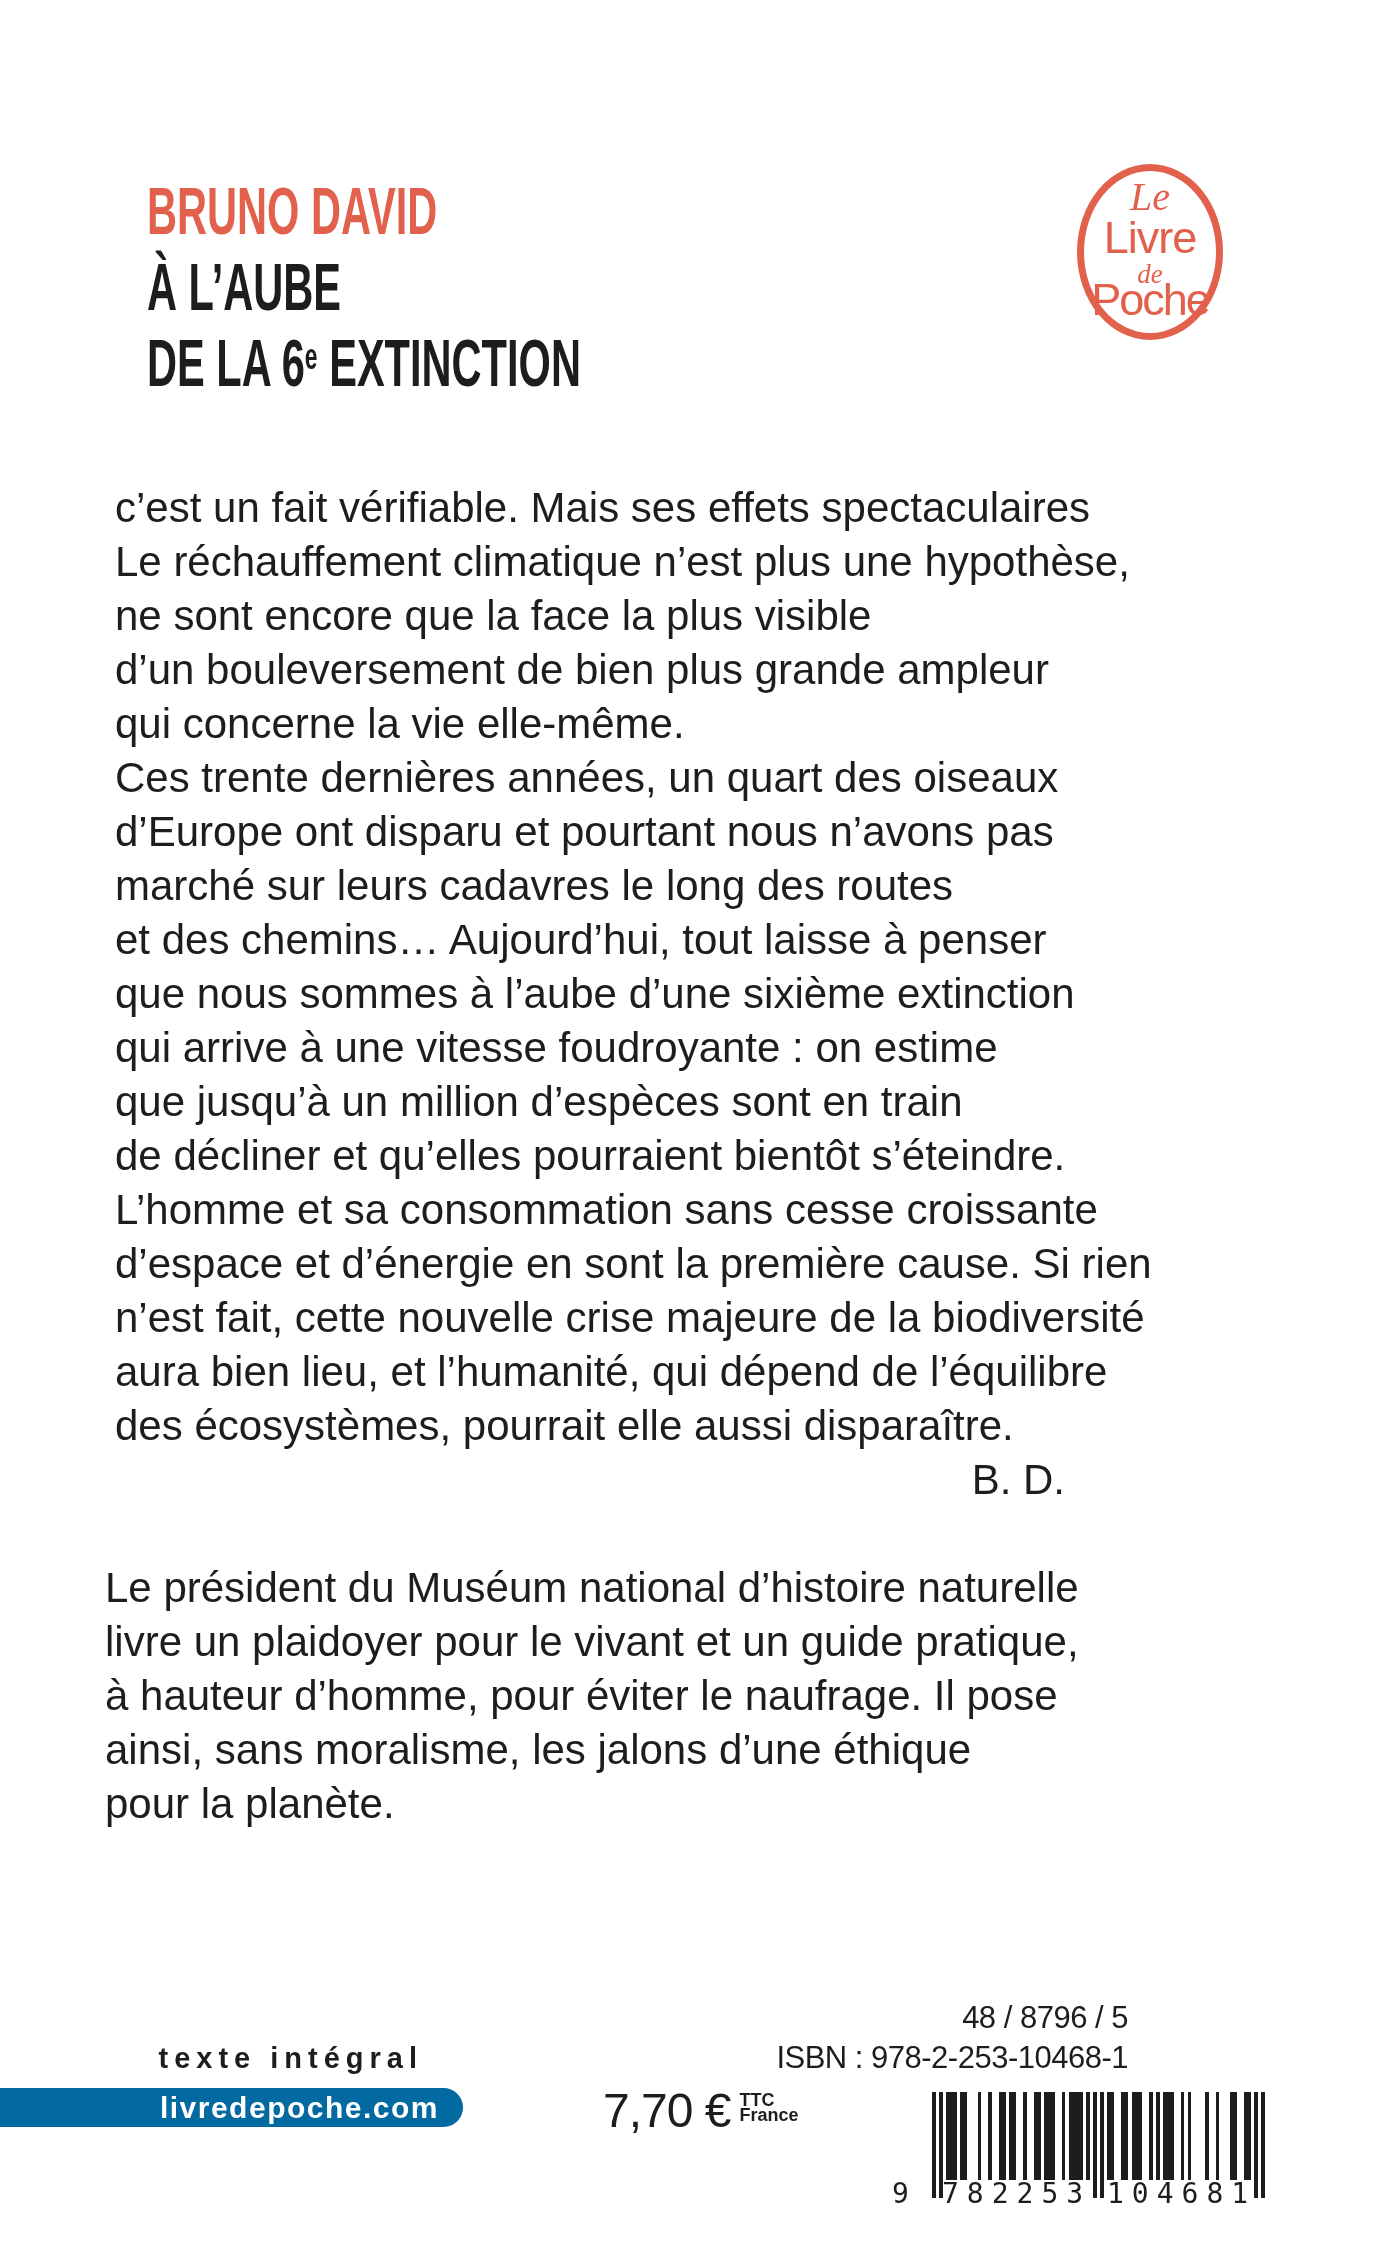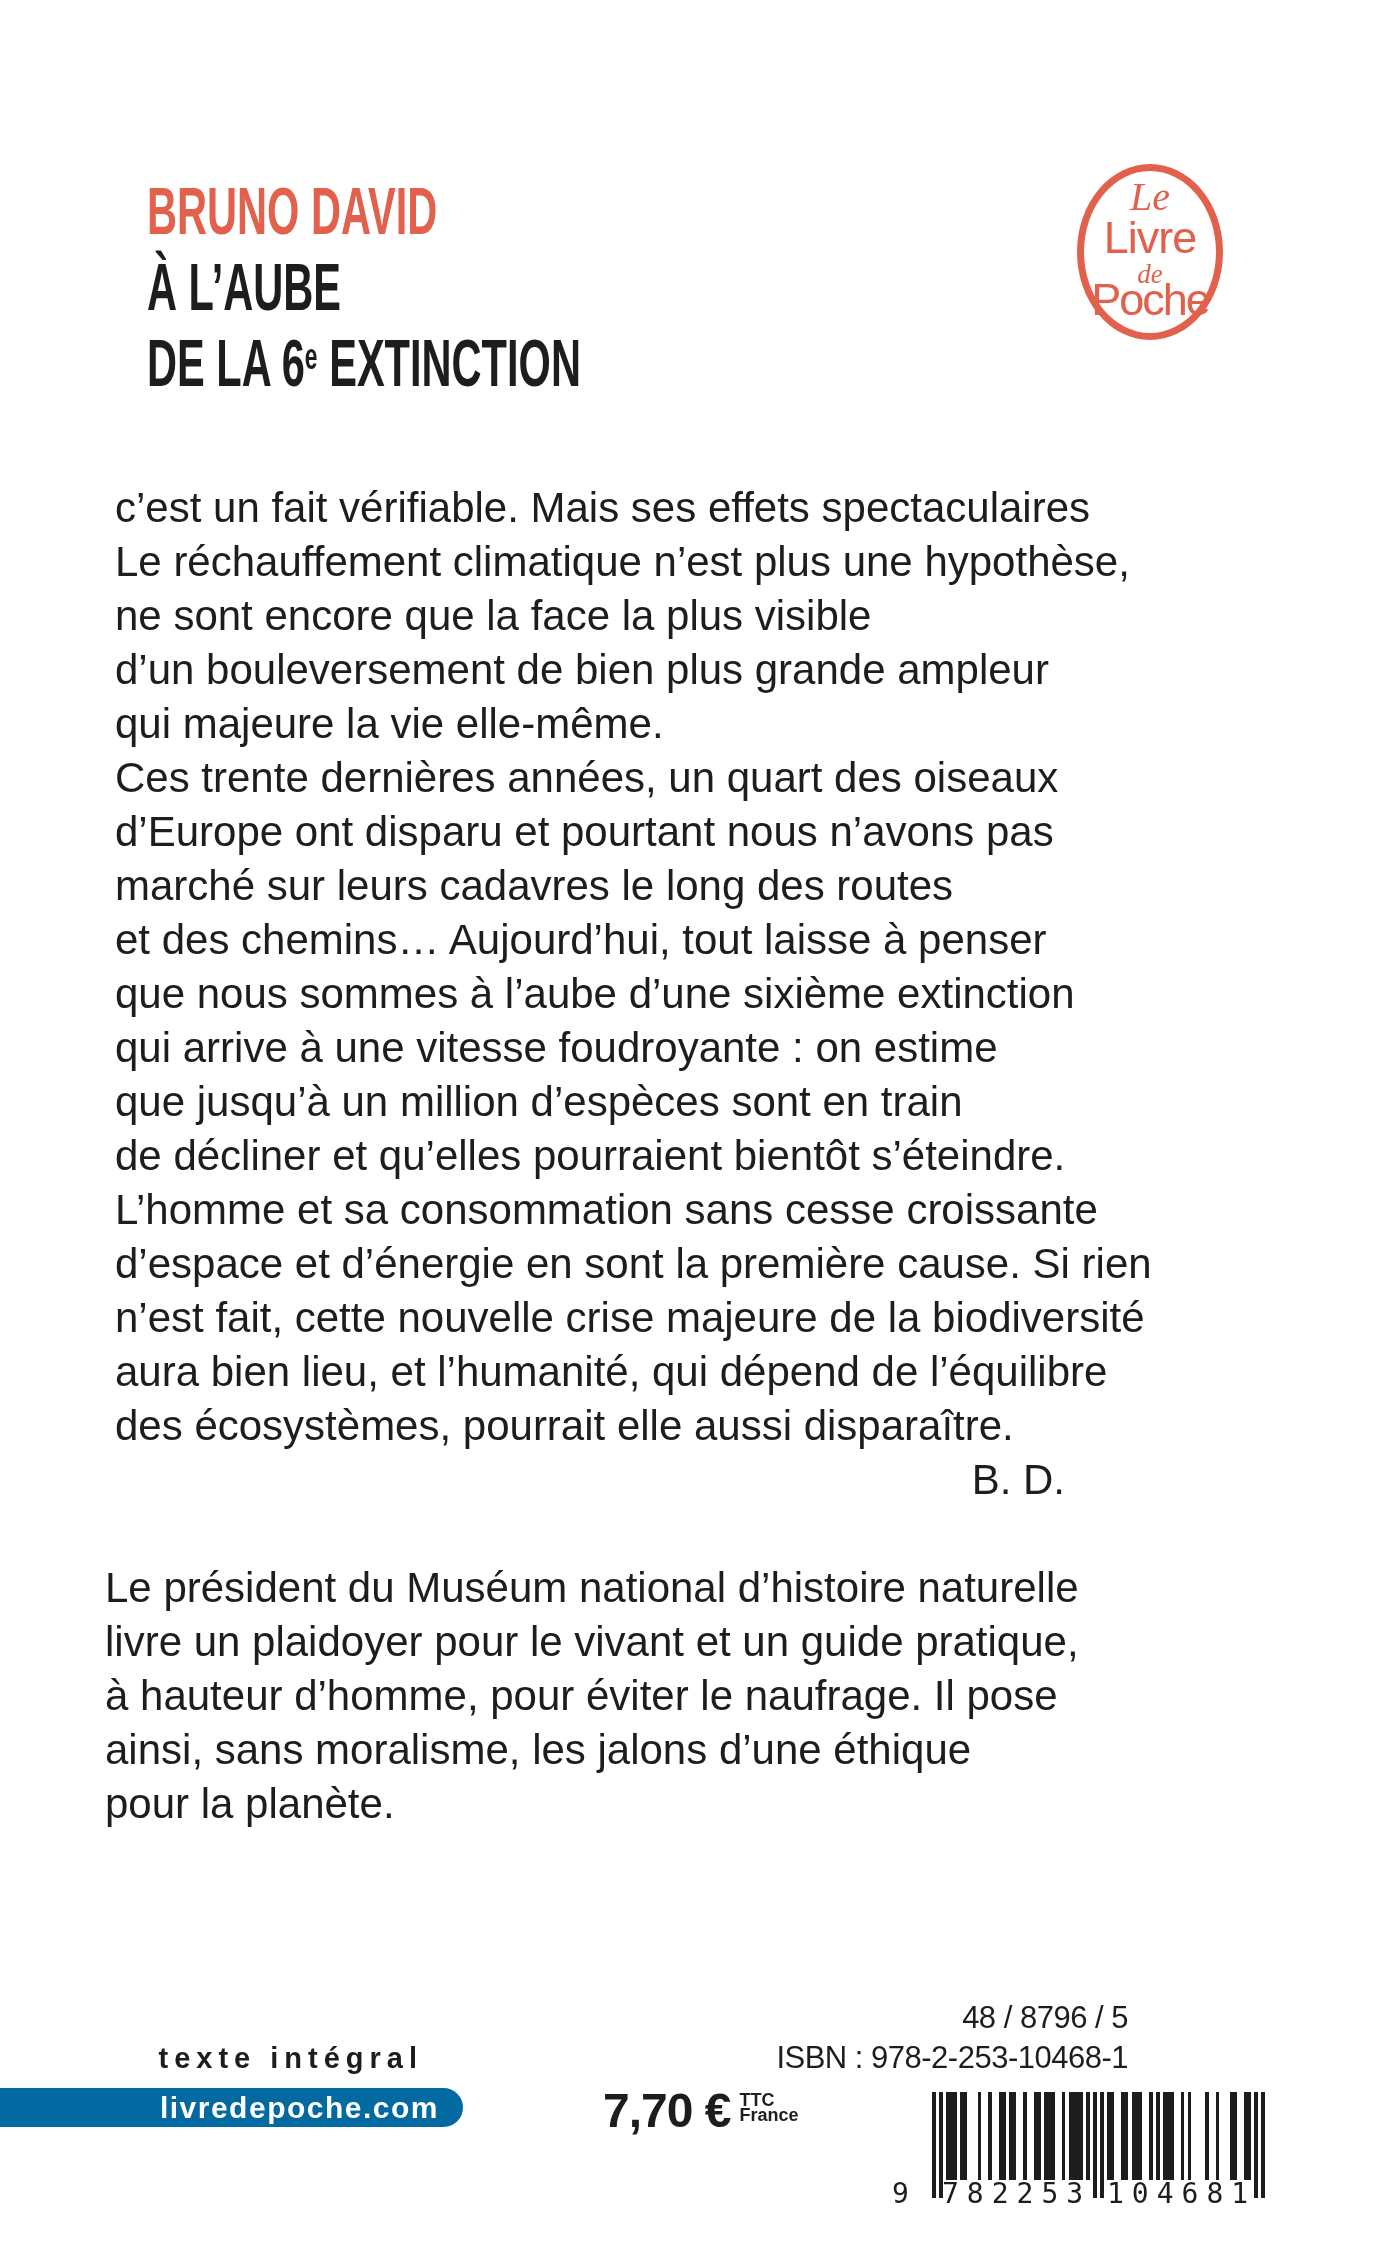--- a/index.html
+++ b/index.html
@@ -36,21 +36,21 @@
   .signature{text-align:right;padding-right:110px;}
   
   .edition{position:absolute;right:144px;top:1998px;text-align:right;
     font-size:31px;line-height:40px;letter-spacing:-0.5px;}
   .texte-integral{position:absolute;left:0;top:2043px;width:463px;box-sizing:border-box;
     text-align:right;padding-right:40px;font-weight:700;font-size:29px;line-height:30px;letter-spacing:6px;}
   .site-bar{position:absolute;left:0;top:2088px;width:463px;height:39px;box-sizing:border-box;
     background:#0369a1;border-radius:0 20px 20px 0;text-align:right;padding-right:24px;}
   .site-bar .url{color:#ffffff;font-weight:700;font-size:30px;line-height:39px;letter-spacing:1.5px;}
   .price-row{position:absolute;left:603px;top:2087px;display:flex;align-items:flex-start;}
-  .price{font-weight:700;font-size:48px;line-height:48px;letter-spacing:-1px;}
+  .price{font-weight:400;font-size:48px;line-height:48px;letter-spacing:-1px;}
   .price-note{margin-left:9px;margin-top:6px;font-weight:700;font-size:18px;line-height:15px;}
   
   .barcode{position:absolute;left:932px;top:2092px;width:333px;height:125px;}
   .barcode .bars{position:absolute;left:0;top:0;width:333px;height:106px;}
   .barcode .bd{position:absolute;top:87px;font-family:"DejaVu Sans Mono",monospace;
     font-size:28px;line-height:30px;color:#1d1d1b;}
   .bd-first{left:-40px;}
   .bd-g1{left:10px;letter-spacing:8px;}
   .bd-g2{left:175px;letter-spacing:8px;}
   
@@ -73,21 +73,21 @@
     <div class="l-livre">Livre</div>
     <div class="l-de">de</div>
     <div class="l-poche">Poche</div>
   </div>
 
   <div class="synopsis">
     <div class="bodyline">c’est un fait vérifiable. Mais ses effets spectaculaires</div>
     <div class="bodyline">Le réchauffement climatique n’est plus une hypothèse,</div>
     <div class="bodyline">ne sont encore que la face la plus visible</div>
     <div class="bodyline">d’un bouleversement de bien plus grande ampleur</div>
-    <div class="bodyline">qui majeure la vie elle-même.</div>
+    <div class="bodyline">qui concerne la vie elle-même.</div>
     <div class="bodyline">Ces trente dernières années, un quart des oiseaux</div>
     <div class="bodyline">d’Europe ont disparu et pourtant nous n’avons pas</div>
     <div class="bodyline">marché sur leurs cadavres le long des routes</div>
     <div class="bodyline">et des chemins… Aujourd’hui, tout laisse à penser</div>
     <div class="bodyline">que nous sommes à l’aube d’une sixième extinction</div>
     <div class="bodyline">qui arrive à une vitesse foudroyante : on estime</div>
     <div class="bodyline">que jusqu’à un million d’espèces sont en train</div>
     <div class="bodyline">de décliner et qu’elles pourraient bientôt s’éteindre.</div>
     <div class="bodyline">L’homme et sa consommation sans cesse croissante</div>
     <div class="bodyline">d’espace et d’énergie en sont la première cause. Si rien</div>

